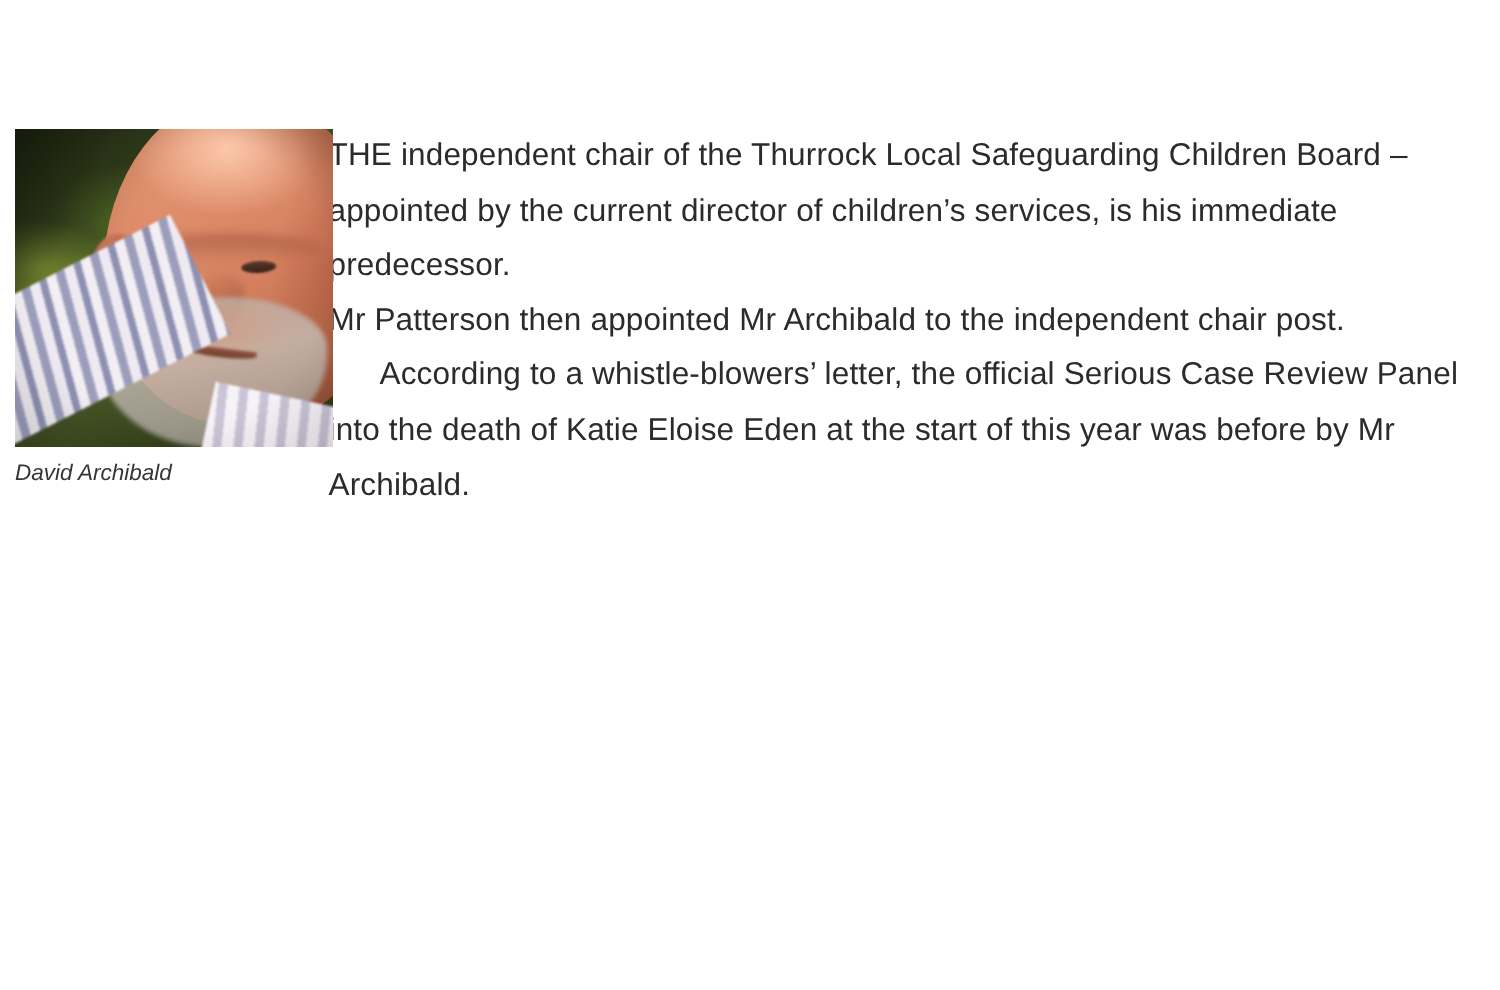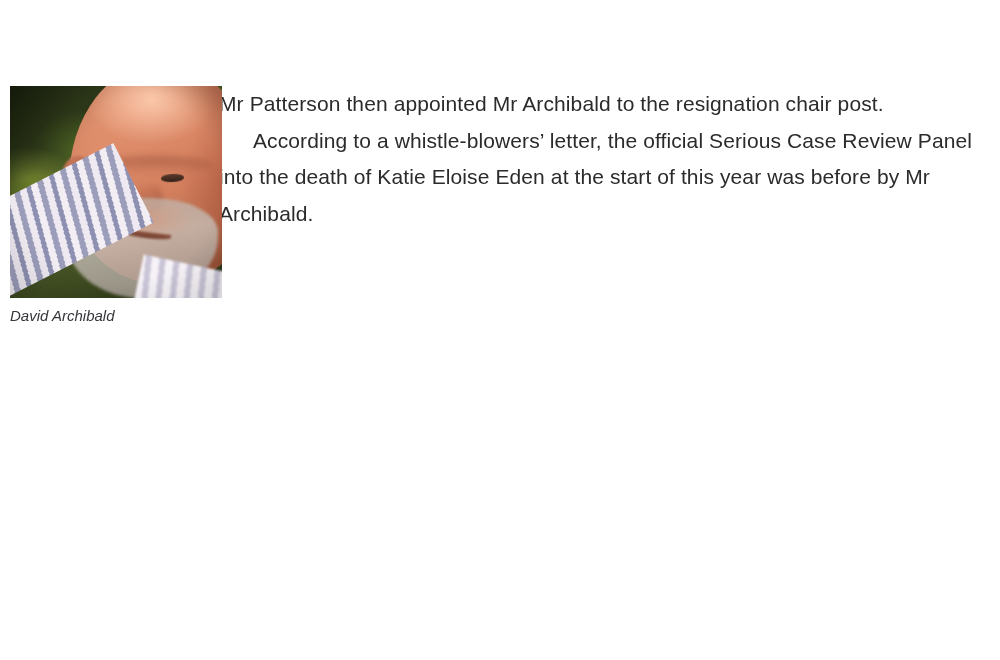--- a/index.html
+++ b/index.html
@@ -233,17 +233,18 @@
       <div class="ph-beard"></div>
       <div class="ph-mouth"></div>
       <div class="ph-shirt"></div>
       <div class="ph-shirt2"></div>
       <div class="ph-vig"></div>
     </div>
     <figcaption class="caption">David Archibald</figcaption>
   </figure>
 
   <div class="body-copy">
-    <p>Mr Patterson then appointed Mr Archibald to the resignation chair post.</p>
+    <p>THE independent chair of the Thurrock Local Safeguarding Children Board – appointed by the current director of children’s services, is his immediate predecessor.</p>
+    <p>Mr Patterson then appointed Mr Archibald to the independent chair post.</p>
     <p class="indent">According to a whistle-blowers’ letter, the official Serious Case Review Panel into the death of Katie Eloise Eden at the start of this year was before by Mr Archibald.</p>
   </div>
 
 </div>
 
 </body></html>

